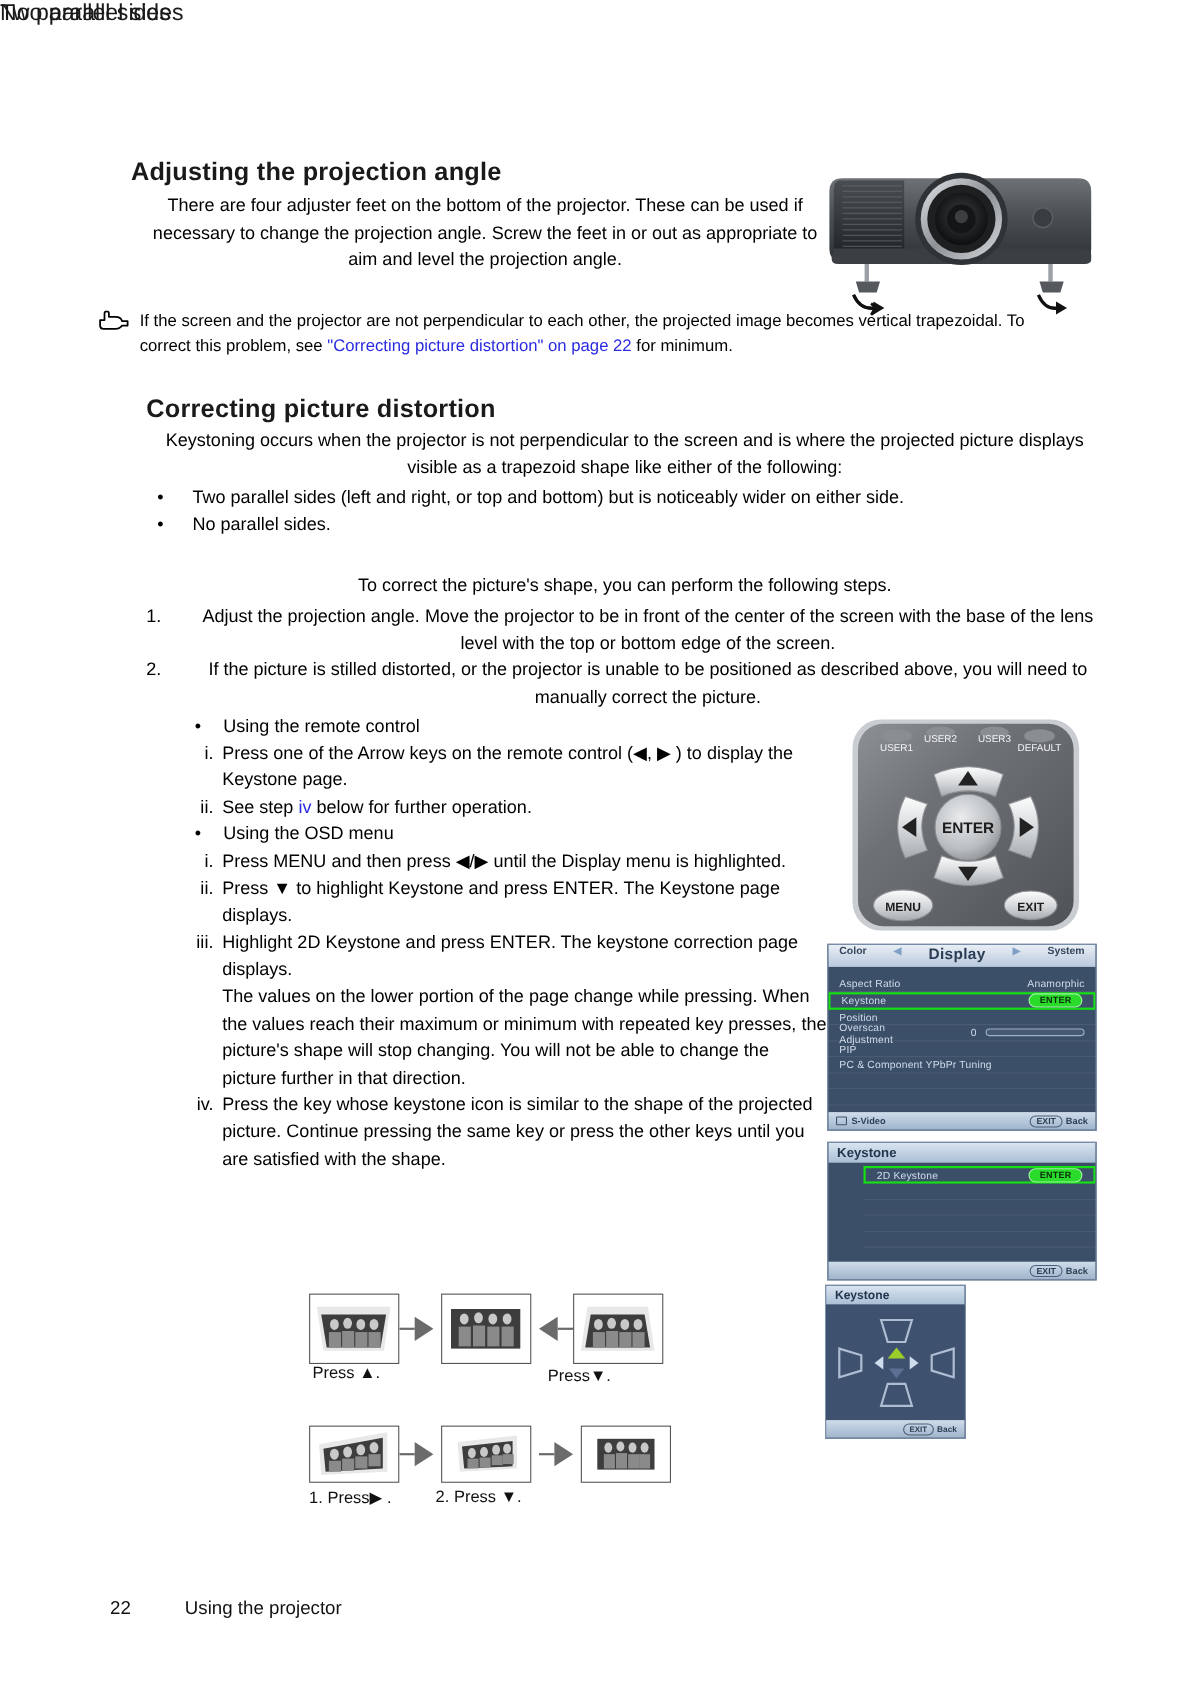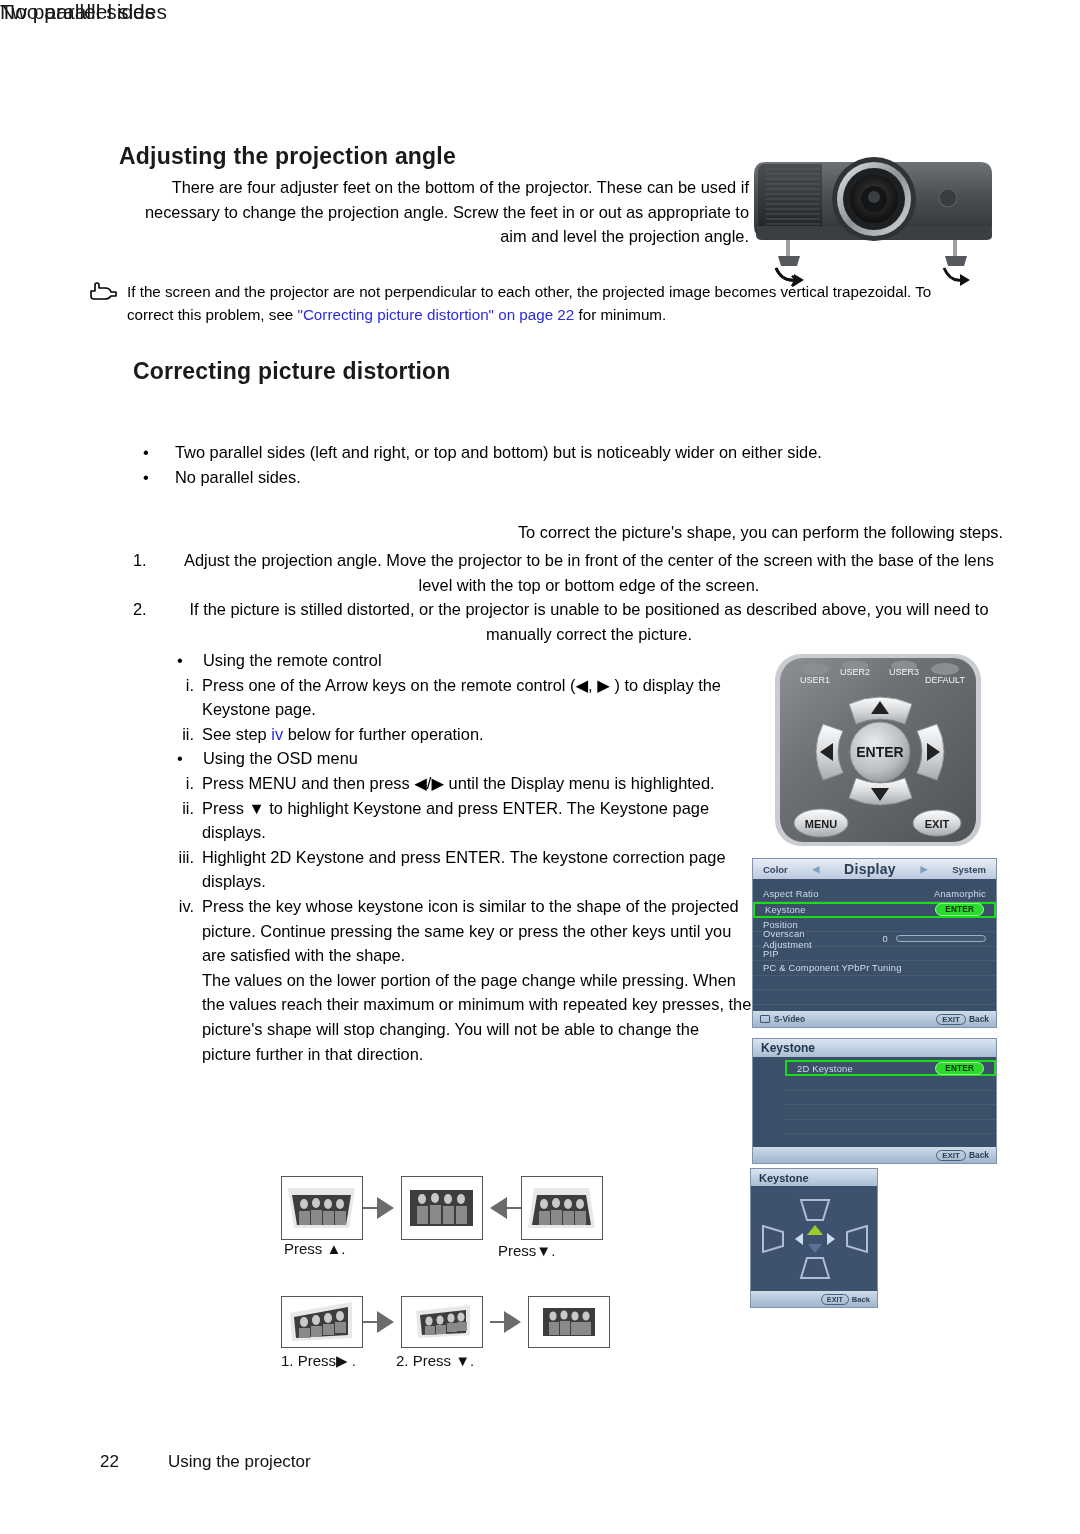--- a/index.html
+++ b/index.html
@@ -34,21 +34,21 @@
   }
   .h2-angle { left: 119px; top: 143px; }
   .h2-distortion { left: 133px; top: 358px; }
 
   
   .body-text {
     position: absolute;
     font-size: 16.4px;
     line-height: 24.6px;
     color: #000;
-    text-align: right;
+    text-align: center;
   }
   .p-intro { left: 133px; top: 175px; width: 616px; }
 
   
   .note {
     position: absolute;
     left: 127px; top: 280px; width: 810px;
     font-size: 15.2px;
     line-height: 23.4px;
   }
@@ -138,21 +138,20 @@
     background: #3c4f68;
     border: 1px solid #7e93ad;
     font-family: "Liberation Sans", sans-serif;
     color: #d8e4f2;
     overflow: hidden;
   }
   .osd-head-tabs {
     height: 20px;
     background: linear-gradient(to bottom, #e9eef5, #b9c9dd);
     display: flex;
-    align-items: center;
     justify-content: space-between;
     padding: 0 10px;
     color: #33455c;
     font-size: 9.5px;
     font-weight: bold;
   }
   .osd-head-tabs .tab-mid {
     font-size: 14px;
     font-weight: bold;
     color: #2b3d54;
@@ -340,20 +339,21 @@
     <span class="note-icon">
       <svg width="32" height="20" viewBox="0 0 32 20">
         <path d="M4,9 L4,14 Q4,17 7,17 L18,17 Q22,17 24,14 L29,14 L29,10 L24,10 Q23,6 18,6 L12,6 L12,3 Q12,1 10,1 Q8,1 8,3 L8,9 Z" fill="none" stroke="#000" stroke-width="1.6" stroke-linejoin="round"></path>
       </svg>
     </span>
     <span>If the screen and the projector are not perpendicular to each other, the projected image becomes vertical trapezoidal. To correct this problem, see </span><span class="link">"Correcting picture distortion" on page 22</span><span> for minimum.</span>
   </div>
 
   <div class="h2 h2-distortion">Correcting picture distortion</div>
 
+  <div class="body-text p-keystoning">Keystoning occurs when the projector is not perpendicular to the screen and is where the projected picture displays visible as a trapezoid shape like either of the following:</div>
 
   <div class="bullets">
     <div class="bullet-row">
       <span class="bullet-dot">•</span>
       <span class="bullet-txt">Two parallel sides (left and right, or top and bottom) but is noticeably wider on either side.</span>
     </div>
     <div class="bullet-row">
       <span class="bullet-dot">•</span>
       <span class="bullet-txt">No parallel sides.</span>
     </div>
@@ -400,26 +400,26 @@
     </div>
     <div class="roman-row">
       <span class="roman-num">ii.</span>
       <span class="roman-txt">Press ▼ to highlight Keystone and press ENTER. The Keystone page displays.</span>
     </div>
     <div class="roman-row">
       <span class="roman-num">iii.</span>
       <span class="roman-txt">Highlight 2D Keystone and press ENTER. The keystone correction page displays.</span>
     </div>
     <div class="roman-row">
+      <span class="roman-num"></span>
+      <span class="roman-txt">The values on the lower portion of the page change while pressing. When the values reach their maximum or minimum with repeated key presses, the picture's shape will stop changing. You will not be able to change the picture further in that direction.</span>
+    </div>
+    <div class="roman-row">
       <span class="roman-num">iv.</span>
       <span class="roman-txt">Press the key whose keystone icon is similar to the shape of the projected picture. Continue pressing the same key or press the other keys until you are satisfied with the shape.</span>
-    </div>
-    <div class="roman-row">
-      <span class="roman-num"></span>
-      <span class="roman-txt">The values on the lower portion of the page change while pressing. When the values reach their maximum or minimum with repeated key presses, the picture's shape will stop changing. You will not be able to change the picture further in that direction.</span>
     </div>
   </div>
 
   <div style="position:absolute; left:767px; top:648px; width:226px; height:205px;">
     <svg width="226" height="205" viewBox="0 0 226 205">
       <defs>
         <linearGradient id="rbody" x1="0" y1="0" x2="1" y2="1">
           <stop offset="0%" stop-color="#8d9195"></stop>
           <stop offset="35%" stop-color="#6e7276"></stop>
           <stop offset="100%" stop-color="#4f5357"></stop>

